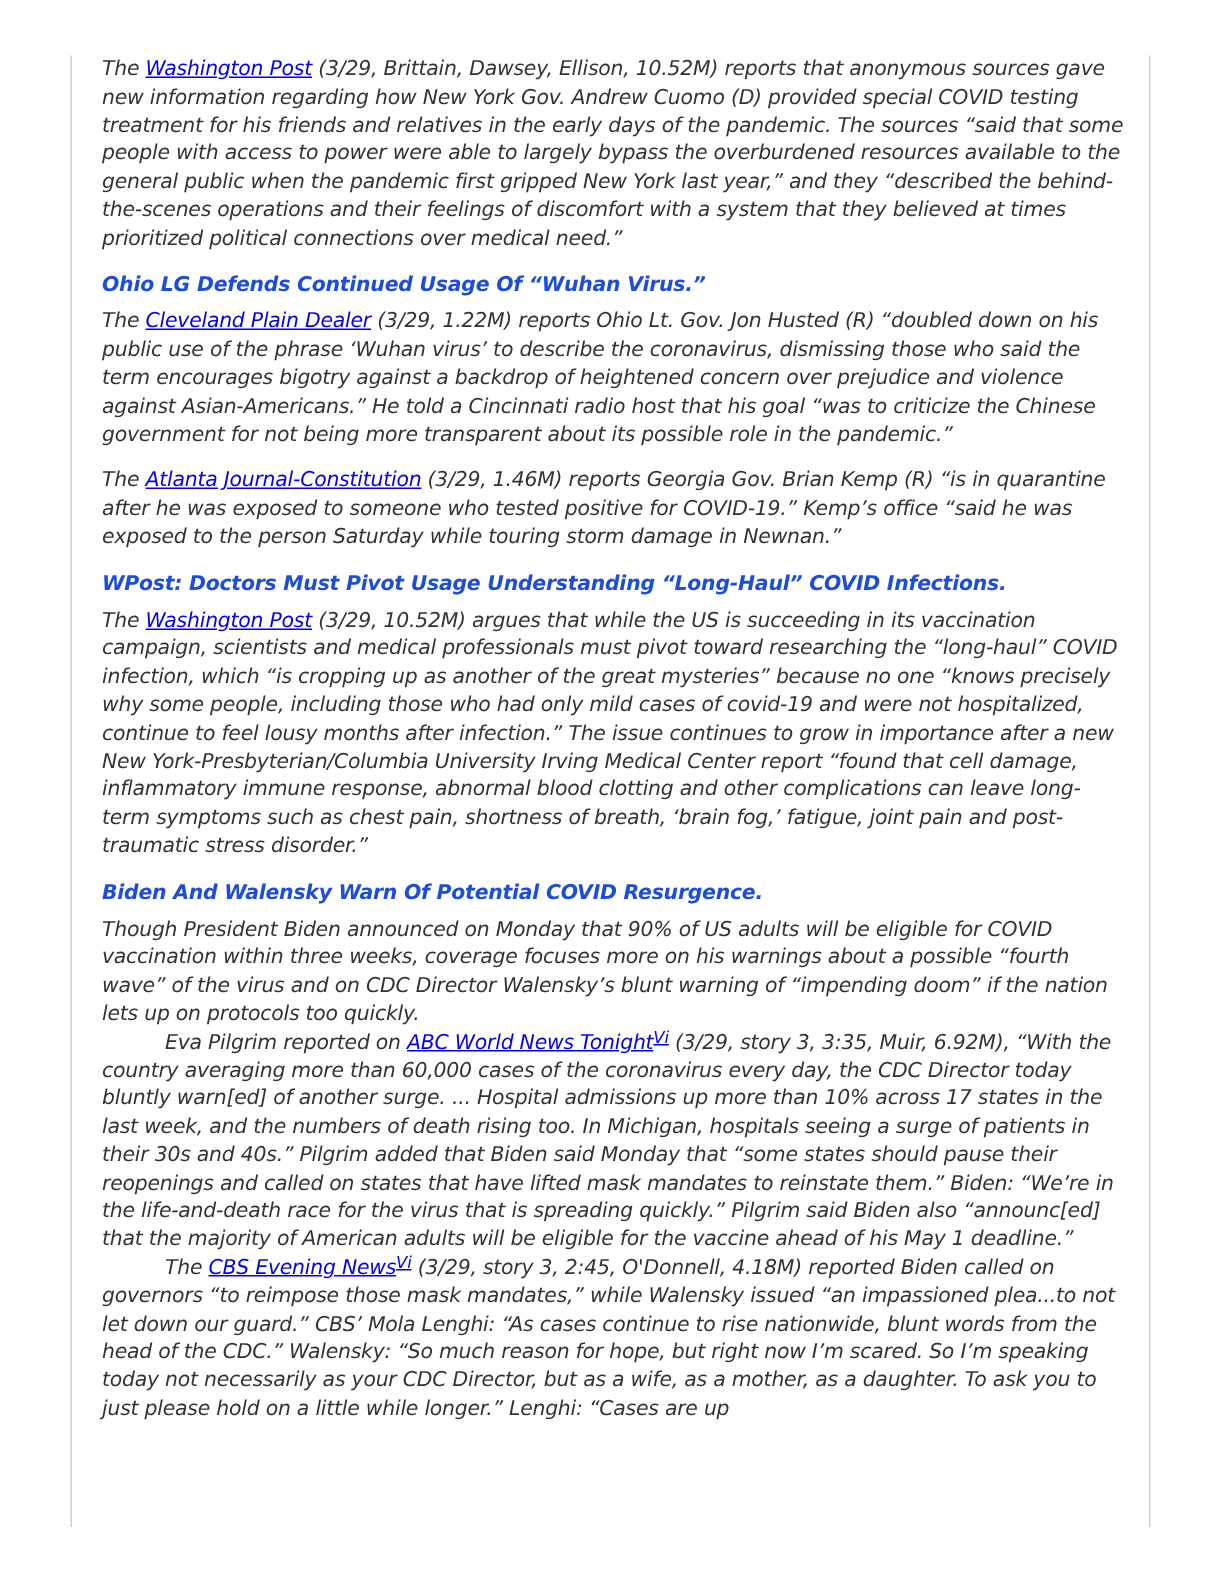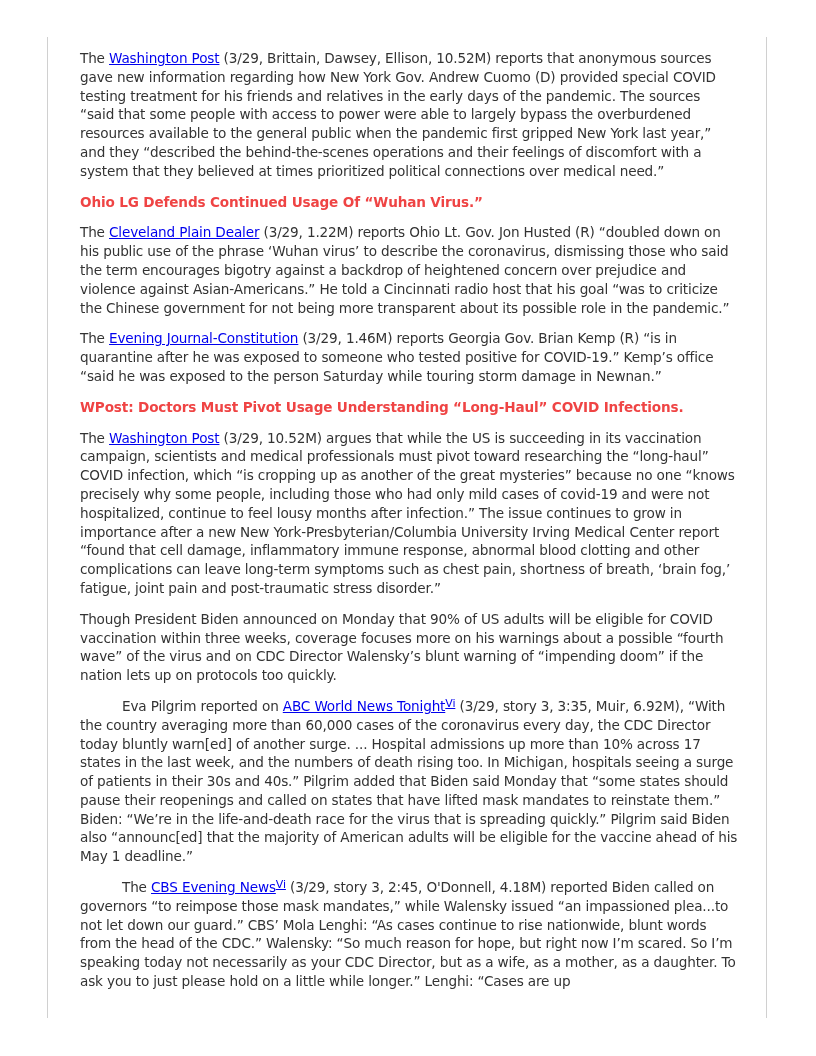--- a/index.html
+++ b/index.html
@@ -15,25 +15,25 @@
   .content {
     position: absolute;
     left: 68px; top: 37px;
     width: 682px;
     font-family: "DejaVu Sans", sans-serif;
     font-size: 13.6px;
     line-height: 18.8px;
     color: #333333;
     letter-spacing: -0.15px;
   }
-  p { margin: 12px; }
+  p { margin: 0; font-style: italic; }
   .para { margin-bottom: 12px; }
   .heading {
     font-weight: bold;
-    color: #ef4444;
+    color: #1d4ed8;
     margin-bottom: 6px;
     margin-top: 0;
   }
   a { color: #0000ee; text-decoration: underline; }
   .indent { text-indent: 42px; }
   .vi { color: #0000ee; font-size: 11px; vertical-align: 4px; line-height: 0; }
 </style>
 </head>
 <body>
 
@@ -44,27 +44,28 @@
   <section>
     <p class="para"><span>The </span><a href="#">Washington Post</a><span> (3/29, Brittain, Dawsey, Ellison, 10.52M) reports that anonymous sources gave new information regarding how New York Gov. Andrew Cuomo (D) provided special COVID testing treatment for his friends and relatives in the early days of the pandemic. The sources “said that some people with access to power were able to largely bypass the overburdened resources available to the general public when the pandemic first gripped New York last year,” and they “described the behind-the-scenes operations and their feelings of discomfort with a system that they believed at times prioritized political connections over medical need.”</span></p>
   </section>
 
   <section>
     <p class="heading">Ohio LG Defends Continued Usage Of “Wuhan Virus.”</p>
     <p class="para"><span>The </span><a href="#">Cleveland Plain Dealer</a><span> (3/29, 1.22M) reports Ohio Lt. Gov. Jon Husted (R) “doubled down on his public use of the phrase ‘Wuhan virus’ to describe the coronavirus, dismissing those who said the term encourages bigotry against a backdrop of heightened concern over prejudice and violence against Asian-Americans.” He told a Cincinnati radio host that his goal “was to criticize the Chinese government for not being more transparent about its possible role in the pandemic.”</span></p>
   </section>
 
   <section>
-    <p class="para"><span>The </span><a href="#">Evening Journal-Constitution</a><span> (3/29, 1.46M) reports Georgia Gov. Brian Kemp (R) “is in quarantine after he was exposed to someone who tested positive for COVID-19.” Kemp’s office “said he was exposed to the person Saturday while touring storm damage in Newnan.”</span></p>
+    <p class="para"><span>The </span><a href="#">Atlanta Journal-Constitution</a><span> (3/29, 1.46M) reports Georgia Gov. Brian Kemp (R) “is in quarantine after he was exposed to someone who tested positive for COVID-19.” Kemp’s office “said he was exposed to the person Saturday while touring storm damage in Newnan.”</span></p>
   </section>
 
   <section>
     <p class="heading">WPost: Doctors Must Pivot Usage Understanding “Long-Haul” COVID Infections.</p>
     <p class="para"><span>The </span><a href="#">Washington Post</a><span> (3/29, 10.52M) argues that while the US is succeeding in its vaccination campaign, scientists and medical professionals must pivot toward researching the “long-haul” COVID infection, which “is cropping up as another of the great mysteries” because no one “knows precisely why some people, including those who had only mild cases of covid-19 and were not hospitalized, continue to feel lousy months after infection.” The issue continues to grow in importance after a new New York-Presbyterian/Columbia University Irving Medical Center report “found that cell damage, inflammatory immune response, abnormal blood clotting and other complications can leave long-term symptoms such as chest pain, shortness of breath, ‘brain fog,’ fatigue, joint pain and post-traumatic stress disorder.”</span></p>
   </section>
 
   <section>
+    <p class="heading">Biden And Walensky Warn Of Potential COVID Resurgence.</p>
     <p>Though President Biden announced on Monday that 90% of US adults will be eligible for COVID vaccination within three weeks, coverage focuses more on his warnings about a possible “fourth wave” of the virus and on CDC Director Walensky’s blunt warning of “impending doom” if the nation lets up on protocols too quickly.</p>
     <p class="indent"><span>Eva Pilgrim reported on </span><a href="#">ABC World News Tonight</a><a href="#" class="vi">Vi</a><span> (3/29, story 3, 3:35, Muir, 6.92M), “With the country averaging more than 60,000 cases of the coronavirus every day, the CDC Director today bluntly warn[ed] of another surge. ... Hospital admissions up more than 10% across 17 states in the last week, and the numbers of death rising too. In Michigan, hospitals seeing a surge of patients in their 30s and 40s.” Pilgrim added that Biden said Monday that “some states should pause their reopenings and called on states that have lifted mask mandates to reinstate them.” Biden: “We’re in the life-and-death race for the virus that is spreading quickly.” Pilgrim said Biden also “announc[ed] that the majority of American adults will be eligible for the vaccine ahead of his May 1 deadline.”</span></p>
     <p class="indent"><span>The </span><a href="#">CBS Evening News</a><a href="#" class="vi">Vi</a><span> (3/29, story 3, 2:45, O'Donnell, 4.18M) reported Biden called on governors “to reimpose those mask mandates,” while Walensky issued “an impassioned plea...to not let down our guard.” CBS’ Mola Lenghi: “As cases continue to rise nationwide, blunt words from the head of the CDC.” Walensky: “So much reason for hope, but right now I’m scared. So I’m speaking today not necessarily as your CDC Director, but as a wife, as a mother, as a daughter. To ask you to just please hold on a little while longer.” Lenghi: “Cases are up</span></p>
   </section>
 
 </div>
 
 </body></html>

